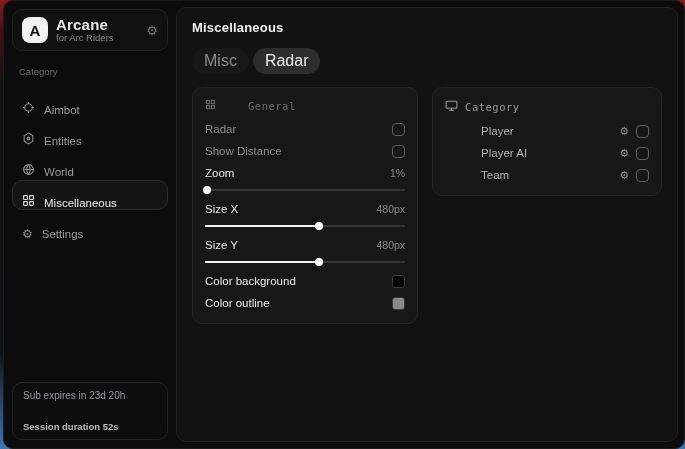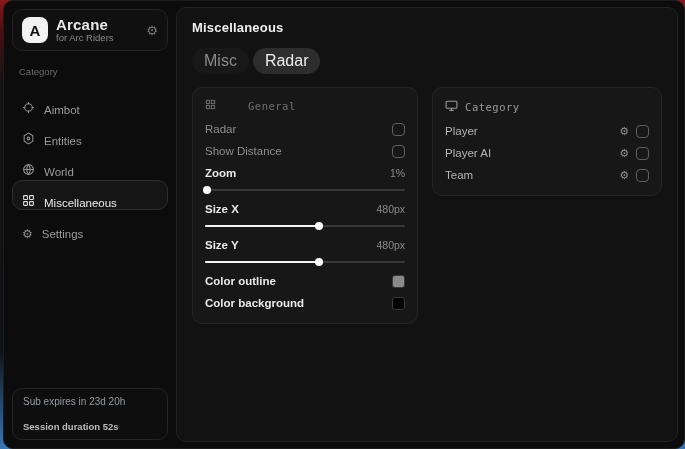--- a/index.html
+++ b/index.html
@@ -20,40 +20,40 @@
   .cat-label{font-size:9.5px;color:#6a6a6a;margin:15px 0 10px 7px;}
   .nav{display:flex;flex-direction:column;gap:1px;}
   .nav-item{display:flex;align-items:flex-end;gap:9px;height:28px;padding:0 9px;border-radius:10px;
     color:#9a9a9a;font-size:11.5px;border:1px solid transparent;cursor:pointer;}
   .nav-item svg,.nav-item .uicon{color:#8f8f8f;}
   .nav-item.selected{border-color:#2e2e2e;background:#151515;color:#ececec;}
   .nav-item.selected svg{color:#e0e0e0;}
   .side-spacer{flex:1;}
   .sub-card{border:1px solid #262626;border-radius:10px;padding:7px 10px;background:#0e0e0e;}
   .sub-line1{font-family:Liberation Sans, sans-serif;font-size:10px;color:#969ba1;}
-  .sub-line2{font-size:9.5px;color:#bdbdbd;font-weight:700;margin-top:14px;}
+  .sub-line2{font-size:9.5px;color:#bdbdbd;font-weight:700;margin-top:20px;}
   
   .main{flex:1;margin:6px 6px 6px 0;border:1px solid #232323;border-radius:10px;background:#121212;
     padding:12px 15px;box-sizing:border-box;overflow:hidden;}
   .page-title{font-size:13px;font-weight:700;color:#f0f0f0;letter-spacing:.2px;}
   .tabs{display:flex;gap:4px;margin-top:13px;}
   .tab{font-size:16px;padding:4px 12px;border-radius:999px;color:#8a8a8a;background:#181818;cursor:pointer;}
   .tab.active{background:#2d2d2d;color:#ececec;font-weight:400;}
   .cards{display:flex;gap:14px;margin-top:13px;align-items:flex-start;}
   .card{background:#171717;border:1px solid #262626;border-radius:10px;padding:9px 12px;box-sizing:border-box;}
   .card.general{width:232px;}
   .card.entities{width:236px;}
   .card-head{display:flex;align-items:center;gap:7px;font-family:"DejaVu Sans Mono","Liberation Mono",monospace;
     font-size:10.5px;letter-spacing:.5px;margin:2px 0 6px 0;}
   .card.general .card-head{color:#6e6e6e;gap:32px;}
   .card.entities .card-head{color:#9a9a9a;}
   .row{display:flex;align-items:center;justify-content:space-between;height:22px;}
   .lbl-dim{font-size:11.5px;color:#8d8d8d;}
-  .lbl-bright{font-size:11.5px;color:#e9e9e9;font-weight:700;}
-  .lbl-mid{font-size:11.5px;color:#b4b4b4;}
+  .lbl-bright{font-size:11.5px;color:#e9e9e9;font-weight:400;}
+  .lbl-mid{font-size:11.5px;color:#b4b4b4;margin-left:36px;}
   .val{font-size:10.5px;color:#8a8a8a;}
   .checkbox{width:13px;height:13px;border:1.5px solid #5f5f5f;border-radius:4px;background:transparent;
     box-sizing:border-box;cursor:pointer;}
   .slider{position:relative;height:8px;margin:2px 0 4px 0;cursor:pointer;}
   .track{position:absolute;left:0;right:0;top:3px;height:2px;background:#383838;border-radius:2px;}
   .fill{position:absolute;left:0;top:3px;height:2px;background:#f2f2f2;border-radius:2px;}
   .thumb{position:absolute;top:0;width:8px;height:8px;border-radius:50%;background:#fff;margin-left:-4px;}
   .swatch{width:11px;height:11px;border-radius:3px;border:1px solid #3a3a3a;cursor:pointer;}
   .ent-right{display:flex;align-items:center;gap:7px;}
   .row-gear{color:#8f8f8f;font-size:11px;line-height:1;cursor:pointer;}
@@ -185,26 +185,26 @@
           <span class="lbl-bright">Size Y</span>
           <span class="val">480px</span>
         </div>
         <div class="slider">
           <div class="track"></div>
           <div class="fill" style="width: 57%;"></div>
           <div class="thumb" style="left: 57%;"></div>
         </div>
 
         <div class="row">
+          <span class="lbl-bright">Color background</span>
+          <span class="swatch" style="background: rgb(0, 0, 0);"></span>
+        </div>
+        <div class="row">
           <span class="lbl-bright">Color outline</span>
           <span class="swatch" style="background: rgb(138, 138, 138);"></span>
-        </div>
-        <div class="row">
-          <span class="lbl-bright">Color background</span>
-          <span class="swatch" style="background: rgb(0, 0, 0);"></span>
         </div>
       </div>
 
       <div class="card entities">
         <div class="card-head">
           <span>
             <svg width="13" height="13" viewBox="0 0 24 24" fill="none" stroke="currentColor" stroke-width="2">
               <rect x="2" y="4" width="20" height="13" rx="2"></rect>
                 <line x1="8" y1="21" x2="16" y2="21"></line>
                 <line x1="12" y1="17" x2="12" y2="21"></line>

